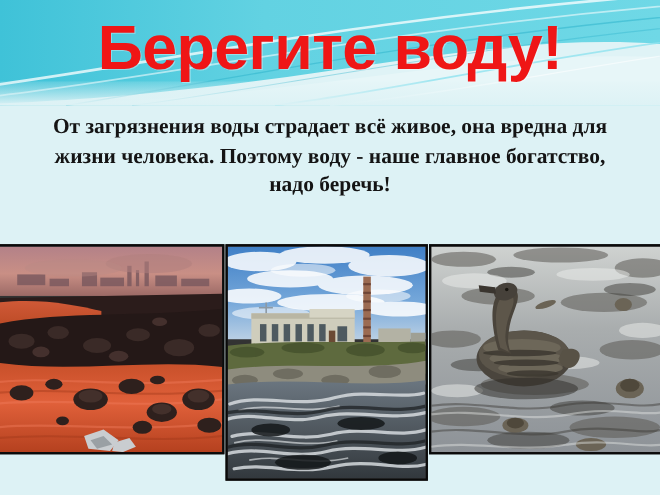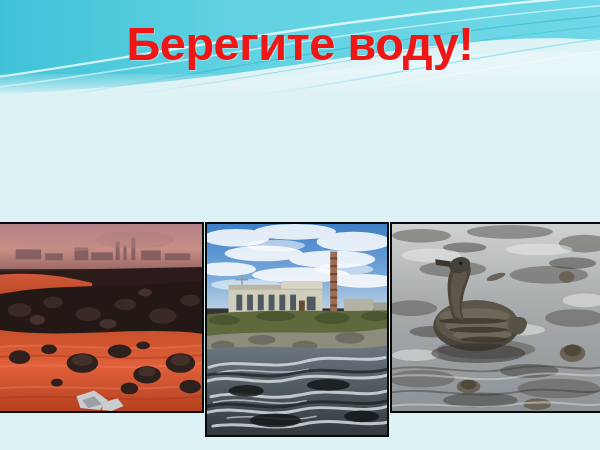--- a/index.html
+++ b/index.html
@@ -33,21 +33,21 @@
 
   
   #title {
     position: absolute;
     left: 0;
     top: 18px;
     width: 600px;
     text-align: center;
     font-family: "Liberation Sans", sans-serif;
     font-weight: bold;
-    font-size: 47px;
+    font-size: 57px;
     line-height: 52px;
     color: #ef1616;
     letter-spacing: -0.5px;
     white-space: nowrap;
     text-shadow: 1px 1px 0 rgba(255,255,255,0.35);
   }
 
   
   #body-text {
     position: absolute;
@@ -106,20 +106,21 @@
       <path d="M120,96 C260,78 420,44 620,24" fill="none" stroke="#2fb4cc" stroke-opacity="0.40" stroke-width="1"></path>
       <path d="M250,96 C360,82 470,56 620,36" fill="none" stroke="#8fe2ef" stroke-opacity="0.80" stroke-width="1.6"></path>
       <path d="M300,96 C400,86 500,66 620,48" fill="none" stroke="#ffffff" stroke-opacity="0.55" stroke-width="1.2"></path>
 
       <rect x="0" y="74" width="600" height="22" fill="url(#fadeGrad)"></rect>
     </svg>
   </div>
 
   <div id="title">Берегите воду!</div>
 
+  <div id="body-text">От загрязнения воды страдает всё живое, она вредна для жизни человека. Поэтому воду - наше главное богатство, надо беречь!</div>
 
   <div class="photo" id="photo-river">
     <svg viewBox="0 0 208 191" preserveAspectRatio="none">
       <defs>
         <linearGradient id="riverSky" x1="0" y1="0" x2="0" y2="1">
           <stop offset="0%" stop-color="#b38188"></stop>
           <stop offset="55%" stop-color="#c98f85"></stop>
           <stop offset="100%" stop-color="#9c6a66"></stop>
         </linearGradient>
         <linearGradient id="riverWater" x1="0" y1="0" x2="0" y2="1">

